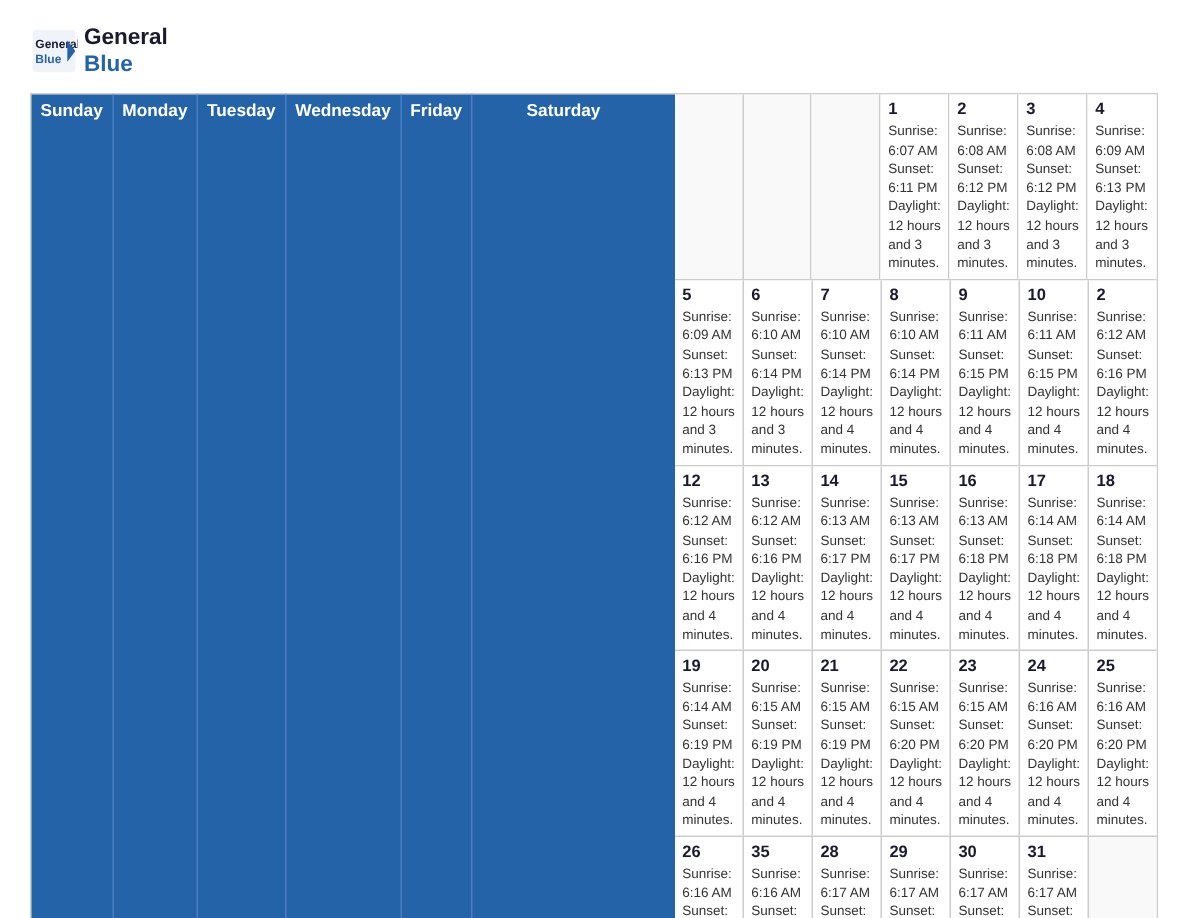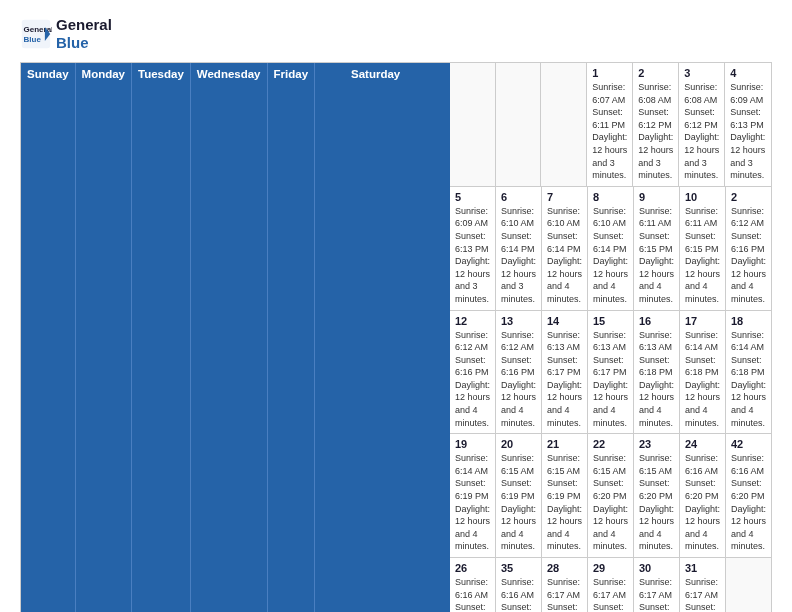--- a/index.html
+++ b/index.html
@@ -290,21 +290,21 @@
 Sunset: 6:20 PM
 Daylight: 12 hours and 4 minutes.</div>
           </div>
           <div class="cal-cell">
             <span class="day-num">24</span>
             <div class="day-info" style="white-space: pre-line;">Sunrise: 6:16 AM
 Sunset: 6:20 PM
 Daylight: 12 hours and 4 minutes.</div>
           </div>
           <div class="cal-cell">
-            <span class="day-num">42</span>
+            <span class="day-num">25</span>
             <div class="day-info" style="white-space: pre-line;">Sunrise: 6:16 AM
 Sunset: 6:20 PM
 Daylight: 12 hours and 4 minutes.</div>
           </div>
         </div>
         <div class="cal-row">
           <div class="cal-cell">
             <span class="day-num">26</span>
             <div class="day-info" style="white-space: pre-line;">Sunrise: 6:16 AM
 Sunset: 6:21 PM

